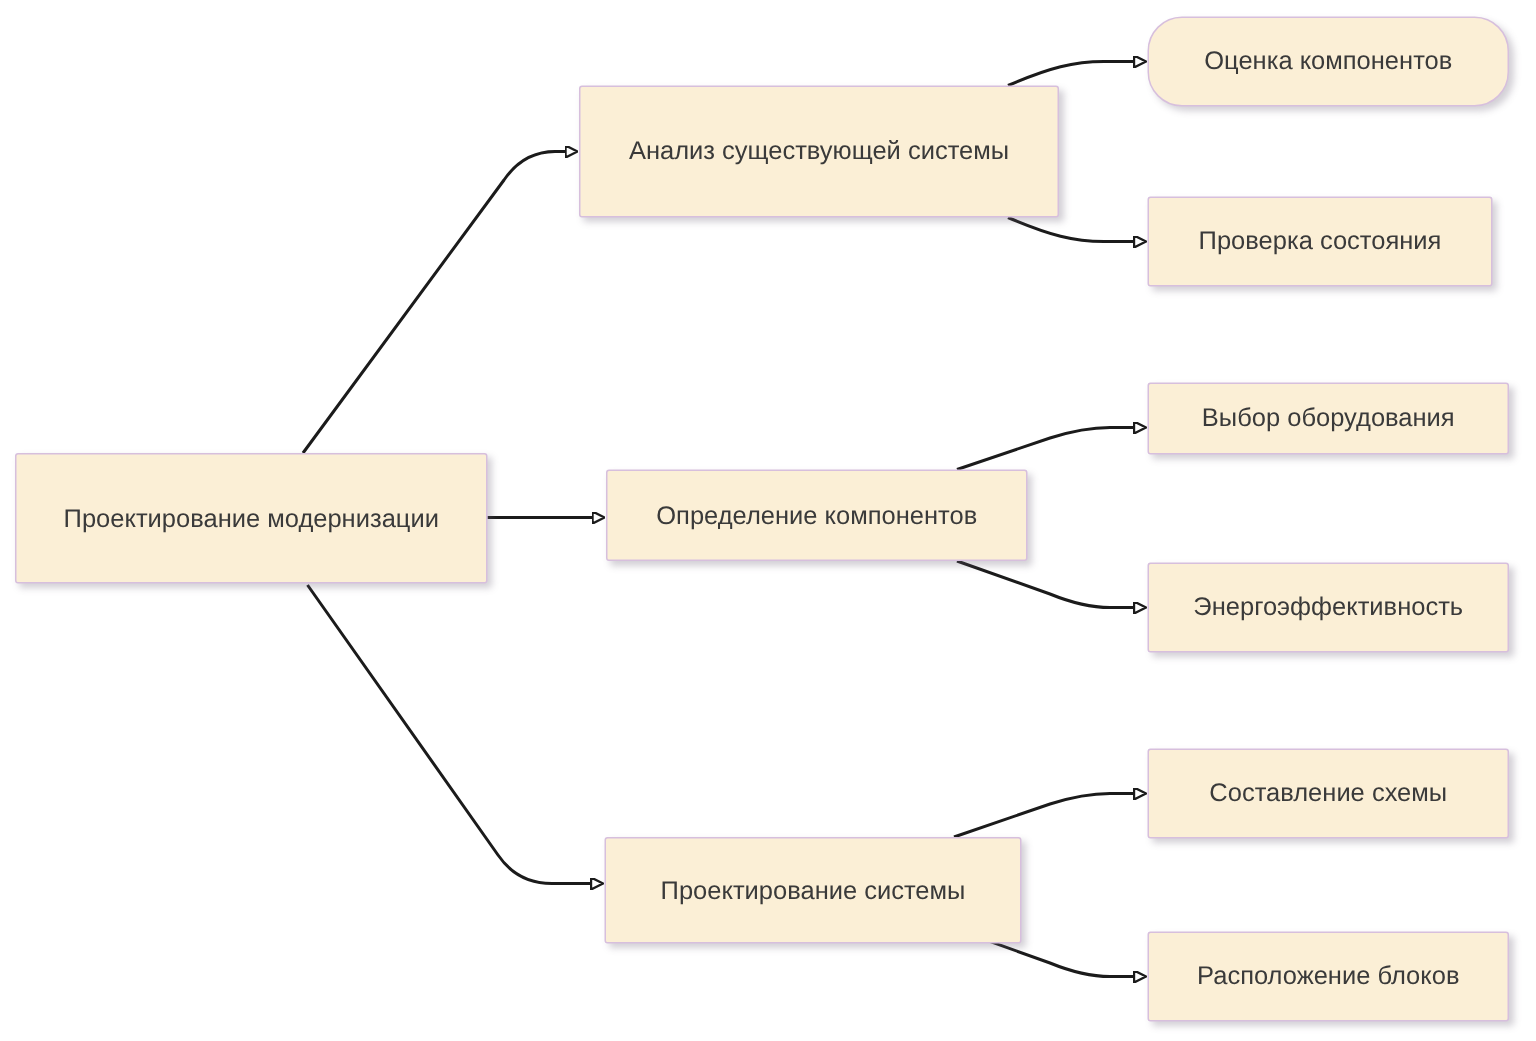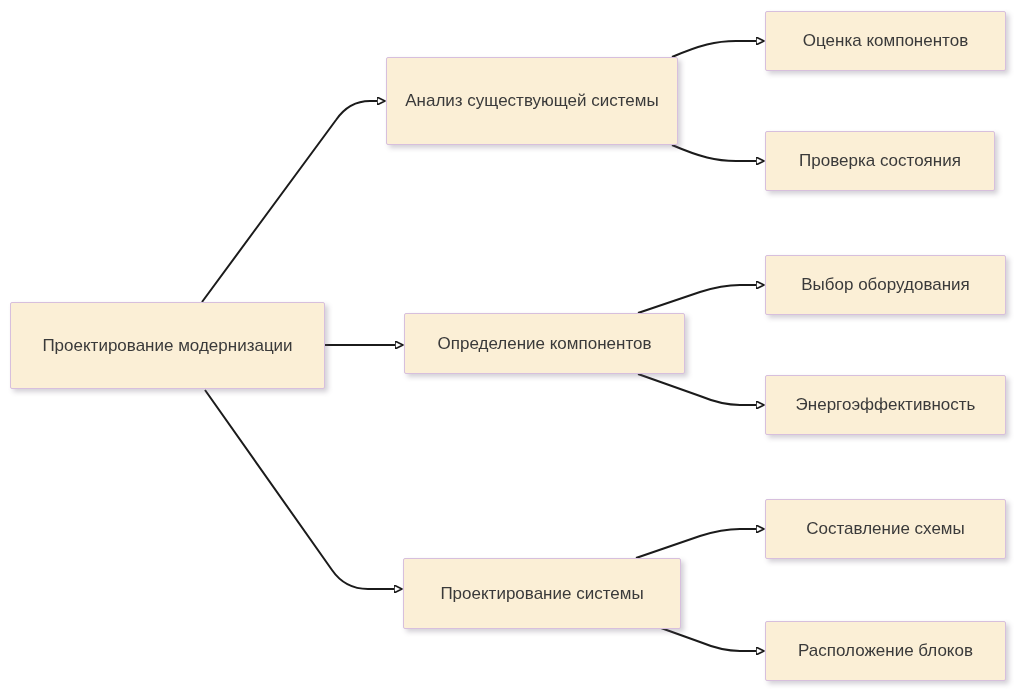--- a/index.html
+++ b/index.html
@@ -33,26 +33,26 @@
     font-size: 17px;
     line-height: 28px;
     display: flex;
     align-items: center;
     justify-content: center;
     text-align: center;
     padding: 4px 10px;
   }
   
   .n-root  { left: 10px;  top: 302px; width: 315px; height: 87px; }
-  .n-mid1  { left: 386px; top: 57px;  width: 292px; height: 88px; }
+  .n-mid1  { left: 386px; top: 57px;  width: 320px; height: 88px; }
   .n-mid2  { left: 404px; top: 313px; width: 281px; height: 61px; }
   .n-mid3  { left: 403px; top: 558px; width: 278px; height: 71px; }
-  .n-leaf1 { left: 765px; top: 11px;  width: 241px; height: 60px; }
+  .n-leaf1 { left: 765px; top: 11px;  width: 241px; height: 60px; border-radius: 23px; }
   .n-leaf2 { left: 765px; top: 131px; width: 230px; height: 60px; }
-  .n-leaf3 { left: 765px; top: 255px; width: 241px; height: 60px; }
+  .n-leaf3 { left: 765px; top: 255px; width: 241px; height: 48px; }
   .n-leaf4 { left: 765px; top: 375px; width: 241px; height: 60px; }
   .n-leaf5 { left: 765px; top: 499px; width: 241px; height: 60px; }
   .n-leaf6 { left: 765px; top: 621px; width: 241px; height: 60px; }
 
   .edges path {
     fill: none;
     stroke: var(--edge-color, #1B1B1B);
     stroke-width: 2;
     stroke-linejoin: round;
     stroke-linecap: butt;

